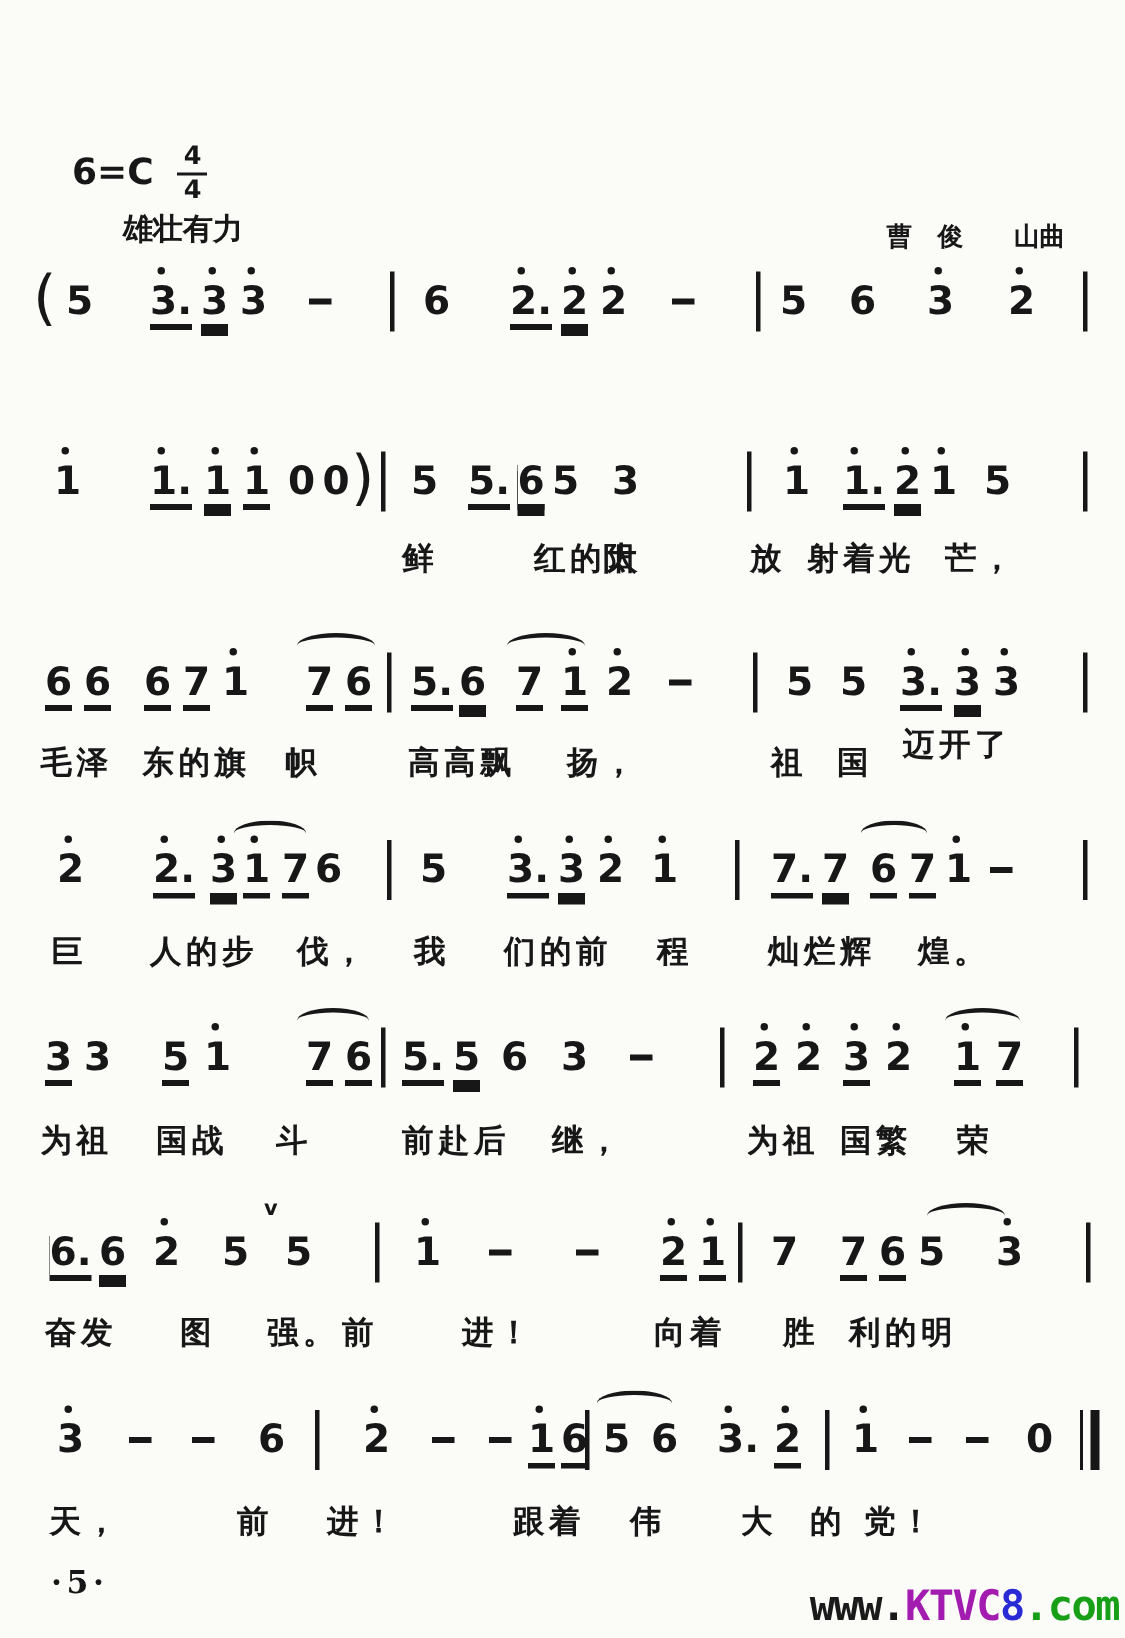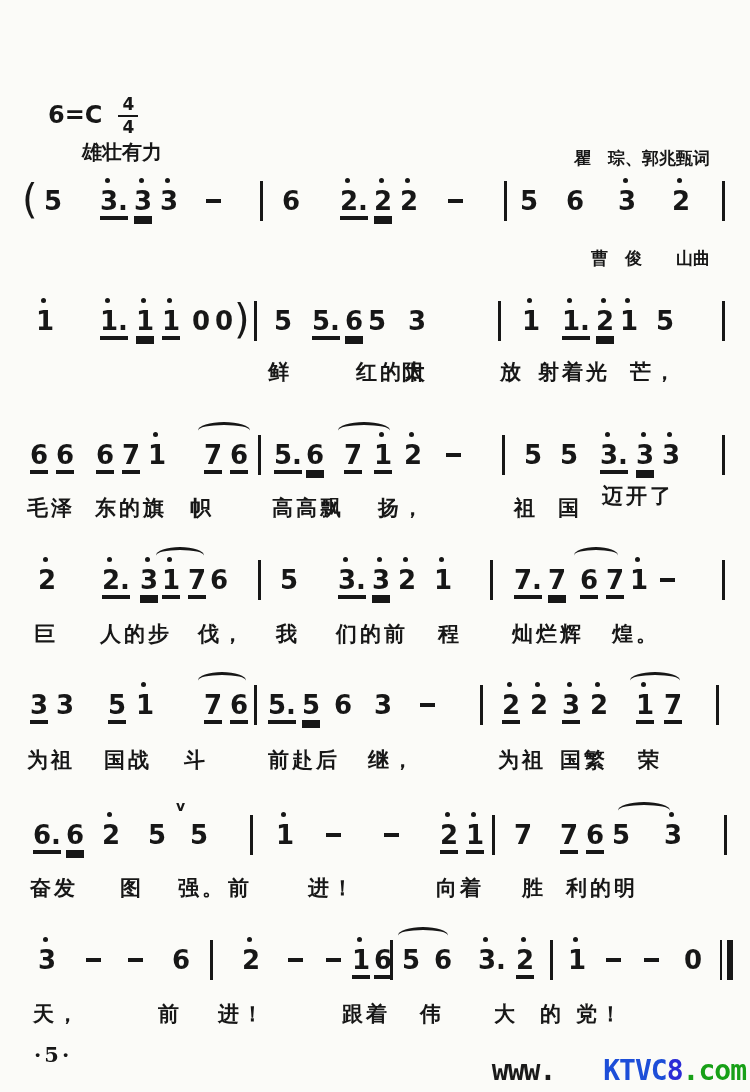--- a/index.html
+++ b/index.html
@@ -47,21 +47,20 @@
            font-family:"DejaVu Serif",serif;letter-spacing:3px;}
   .watermark{position:absolute;right:4px;top:1054px;font-size:28px;font-weight:800;
              font-family:"DejaVu Sans Mono",monospace;letter-spacing:-1px;}
 </style>
 </head>
 <body>
 
 <div class="sheet">
 
   <div class="credits">
-    <div>瞿　琮、郭兆甄词</div>
     <div>曹　俊　　山曲</div>
   </div>
 
   <div class="keysig">
     <span>6=C</span><span class="frac"><span class="num">4</span><span class="den">4</span></span>
   </div>
 
   <div class="tempo">雄壮有力</div>
 
   <div class="score" id="score">
@@ -270,15 +269,15 @@
         <span class="lyr" style="left: 420px; top: 55px;">伟</span>
         <span class="lyr" style="left: 494px; top: 55px;">大</span>
         <span class="lyr" style="left: 540px; top: 55px;">的</span>
         <span class="lyr" style="left: 576px; top: 55px;">党！</span>
       </div>
     </div>
 
   <div class="pagenum">·5·</div>
 
   <div class="watermark">
-    <span style="color: rgb(26, 26, 26);">www.</span><span style="color: #1d4ed8; margin-left: 48px;">KTVC</span><span style="color: rgb(43, 43, 214);">8</span><span style="color: rgb(23, 160, 23);">.com</span>
+    <span style="color: rgb(26, 26, 26);">www.</span><span style="color: #a21caf;">KTVC</span><span style="color: rgb(43, 43, 214);">8</span><span style="color: rgb(23, 160, 23);">.com</span>
   </div>
 </div>
 
 </body></html>

